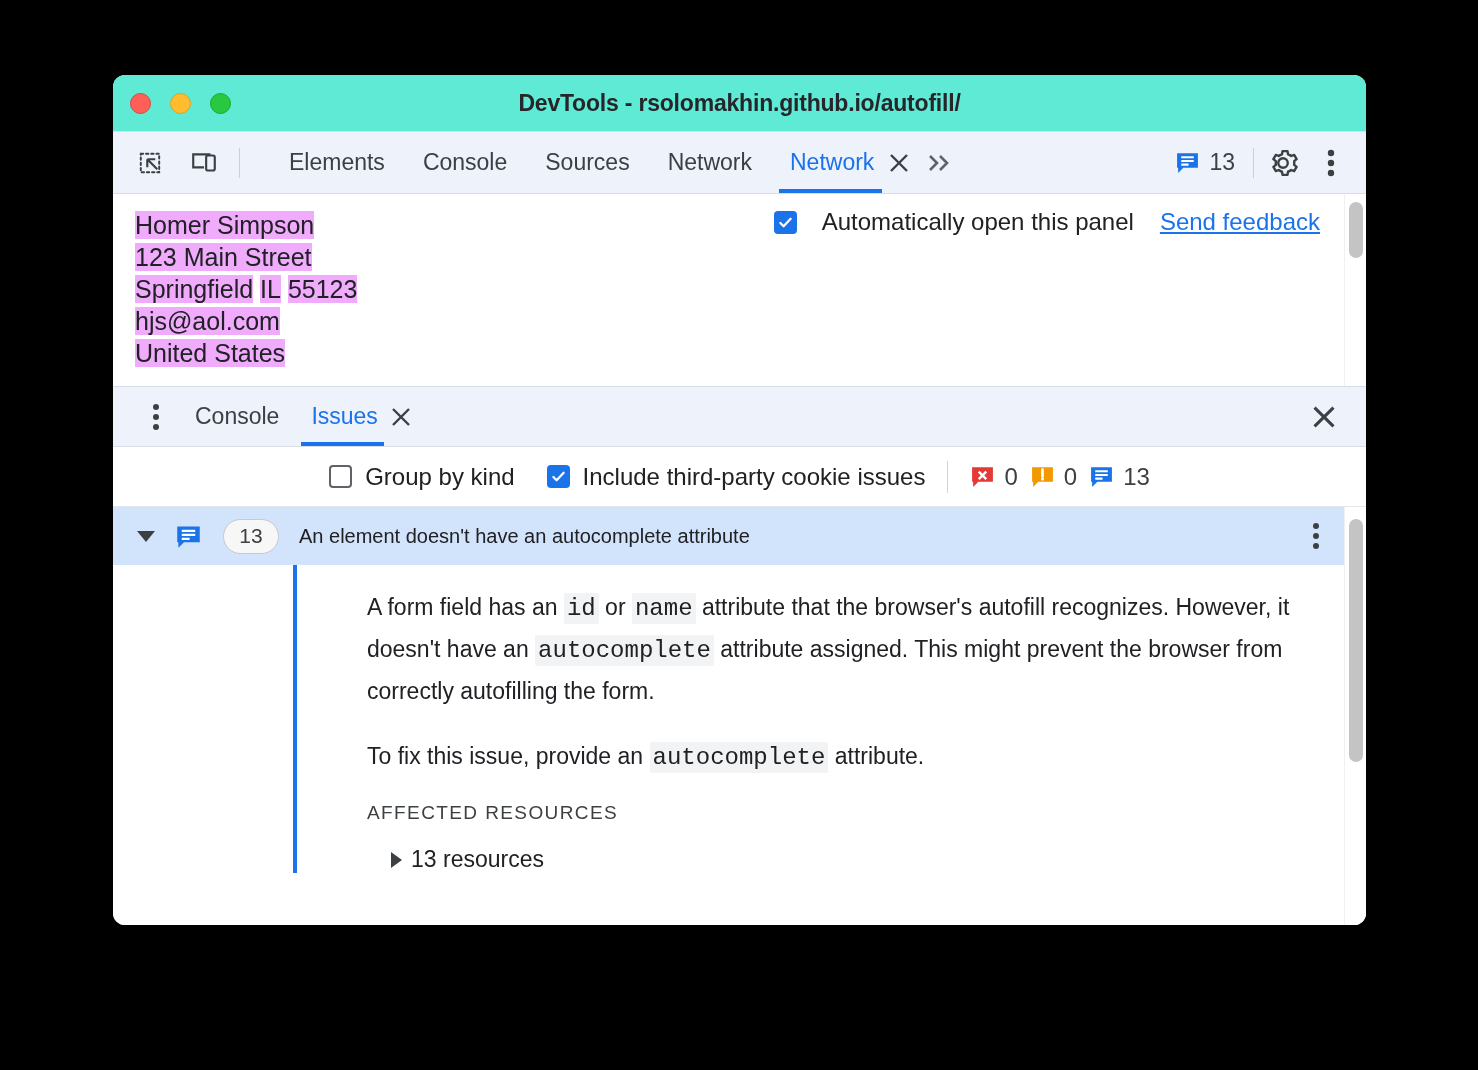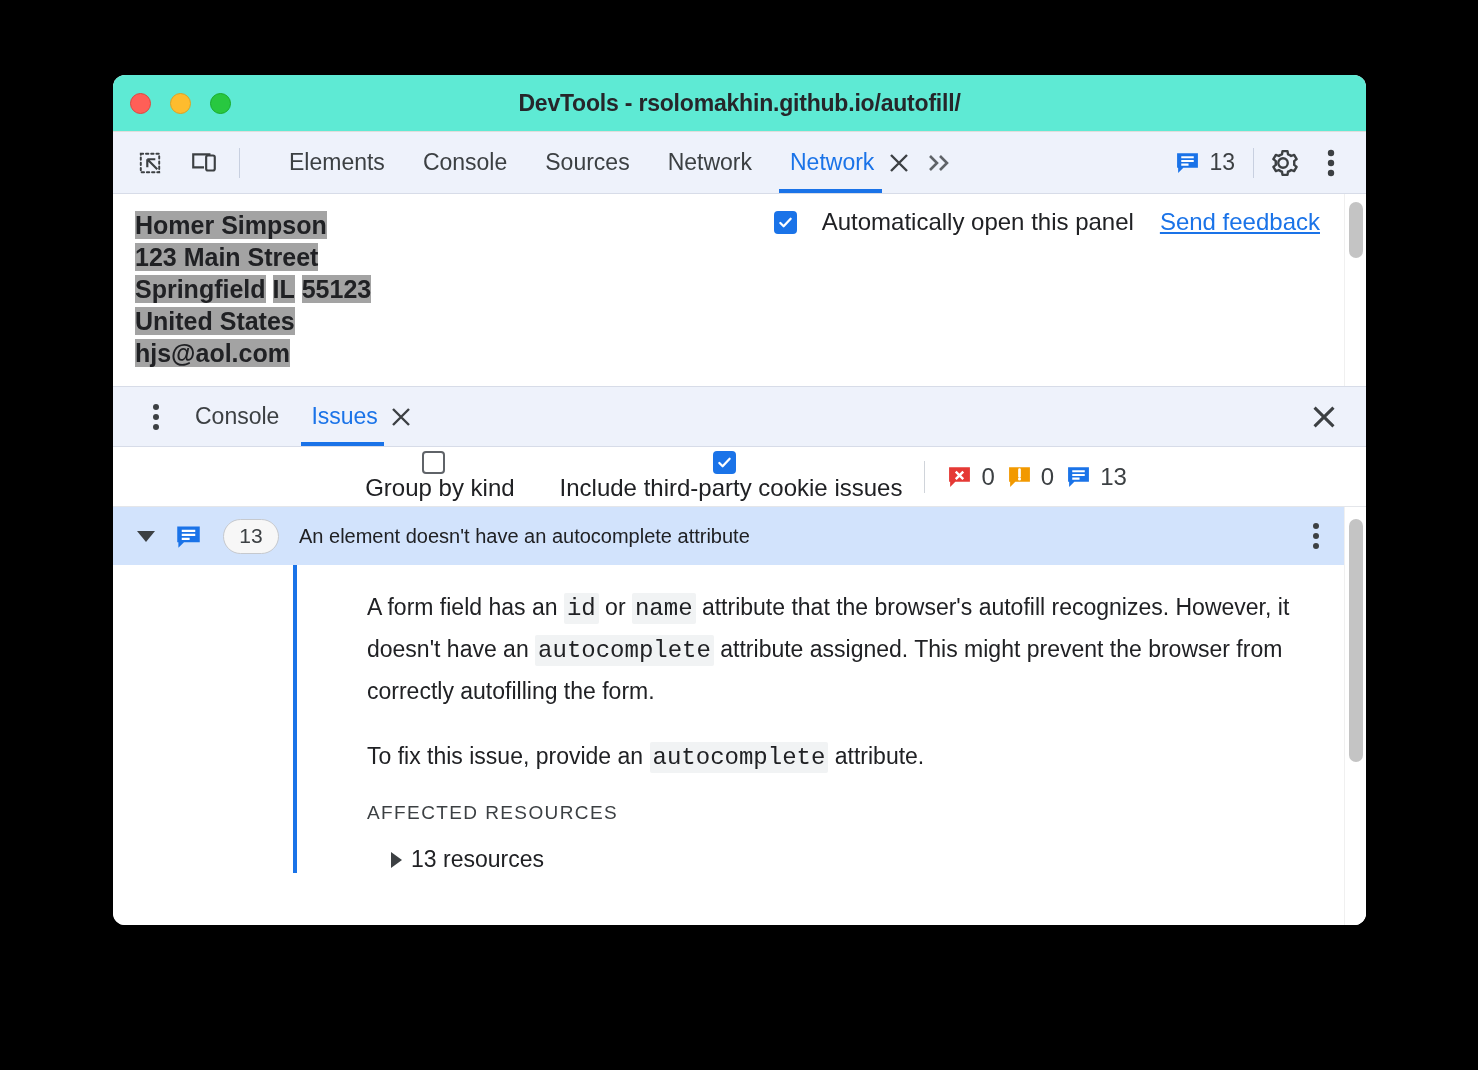--- a/index.html
+++ b/index.html
@@ -95,21 +95,21 @@
     height: 193px;
     background: #ffffff;
     border-bottom: 1px solid #d7dce8;
     overflow: hidden;
   }
   .address-block {
     position: absolute; left: 22px; top: 15px;
     font-size: 25px; line-height: 32px; color: #202124;
   }
   .address-block .ln { white-space: nowrap; height: 32px; }
-  .hl { background: #a3a3a3; font-weight: bold; }
+  .hl { background: #f0abfc; }
   .panel-controls {
     position: absolute; right: 46px; top: 14px;
     display: flex; align-items: center; gap: 12px;
     font-size: 24px; color: #202124;
   }
   .cb {
     width: 23px; height: 23px; border-radius: 4px;
     display: inline-flex; align-items: center; justify-content: center;
     flex: none; cursor: pointer;
   }
@@ -161,21 +161,21 @@
 
   
   .issues-toolbar {
     height: 60px;
     background: #ffffff;
     border-bottom: 1px solid #e4e6ea;
     display: flex; align-items: center; justify-content: center;
     gap: 0;
     font-size: 24px; color: #202124;
   }
-  .filter-item { display: flex; align-items: center; flex-direction: column; }
+  .filter-item { display: flex; align-items: center; }
   .filter-item .cb-label { margin-left: 13px; }
   .tb-sep { width: 1px; height: 32px; background: #d0d4da; margin: 0 22px; }
   .counts { display: flex; align-items: center; gap: 12px; }
   .count-group { display: flex; align-items: center; gap: 9px; }
   .count-group .num { font-size: 24px; color: #3c4043; }
 
   
   .issues-body {
     position: relative;
     height: 418px;
@@ -329,24 +329,24 @@
       <div class="ln">
         <span class="hl">Homer Simpson</span>
       </div>
       <div class="ln">
         <span class="hl">123 Main Street</span>
       </div>
       <div class="ln">
         <span class="hl">Springfield</span><span>&nbsp;</span><span class="hl">IL</span><span>&nbsp;</span><span class="hl">55123</span>
       </div>
       <div class="ln">
+        <span class="hl">hjs@aol.com</span>
+      </div>
+      <div class="ln">
         <span class="hl">United States</span>
-      </div>
-      <div class="ln">
-        <span class="hl">hjs@aol.com</span>
       </div>
     </div>
 
     <div class="panel-controls">
       <span class="cb checked">
         <svg class="tick" viewBox="0 0 16 16">
             <path d="M2.5 8.5l3.5 3.5 7.5-8" fill="none" stroke="#fff" stroke-width="2.4" stroke-linecap="round" stroke-linejoin="round"></path>
           </svg>
       </span>
       <span class="cb-label">Automatically open this panel</span>

